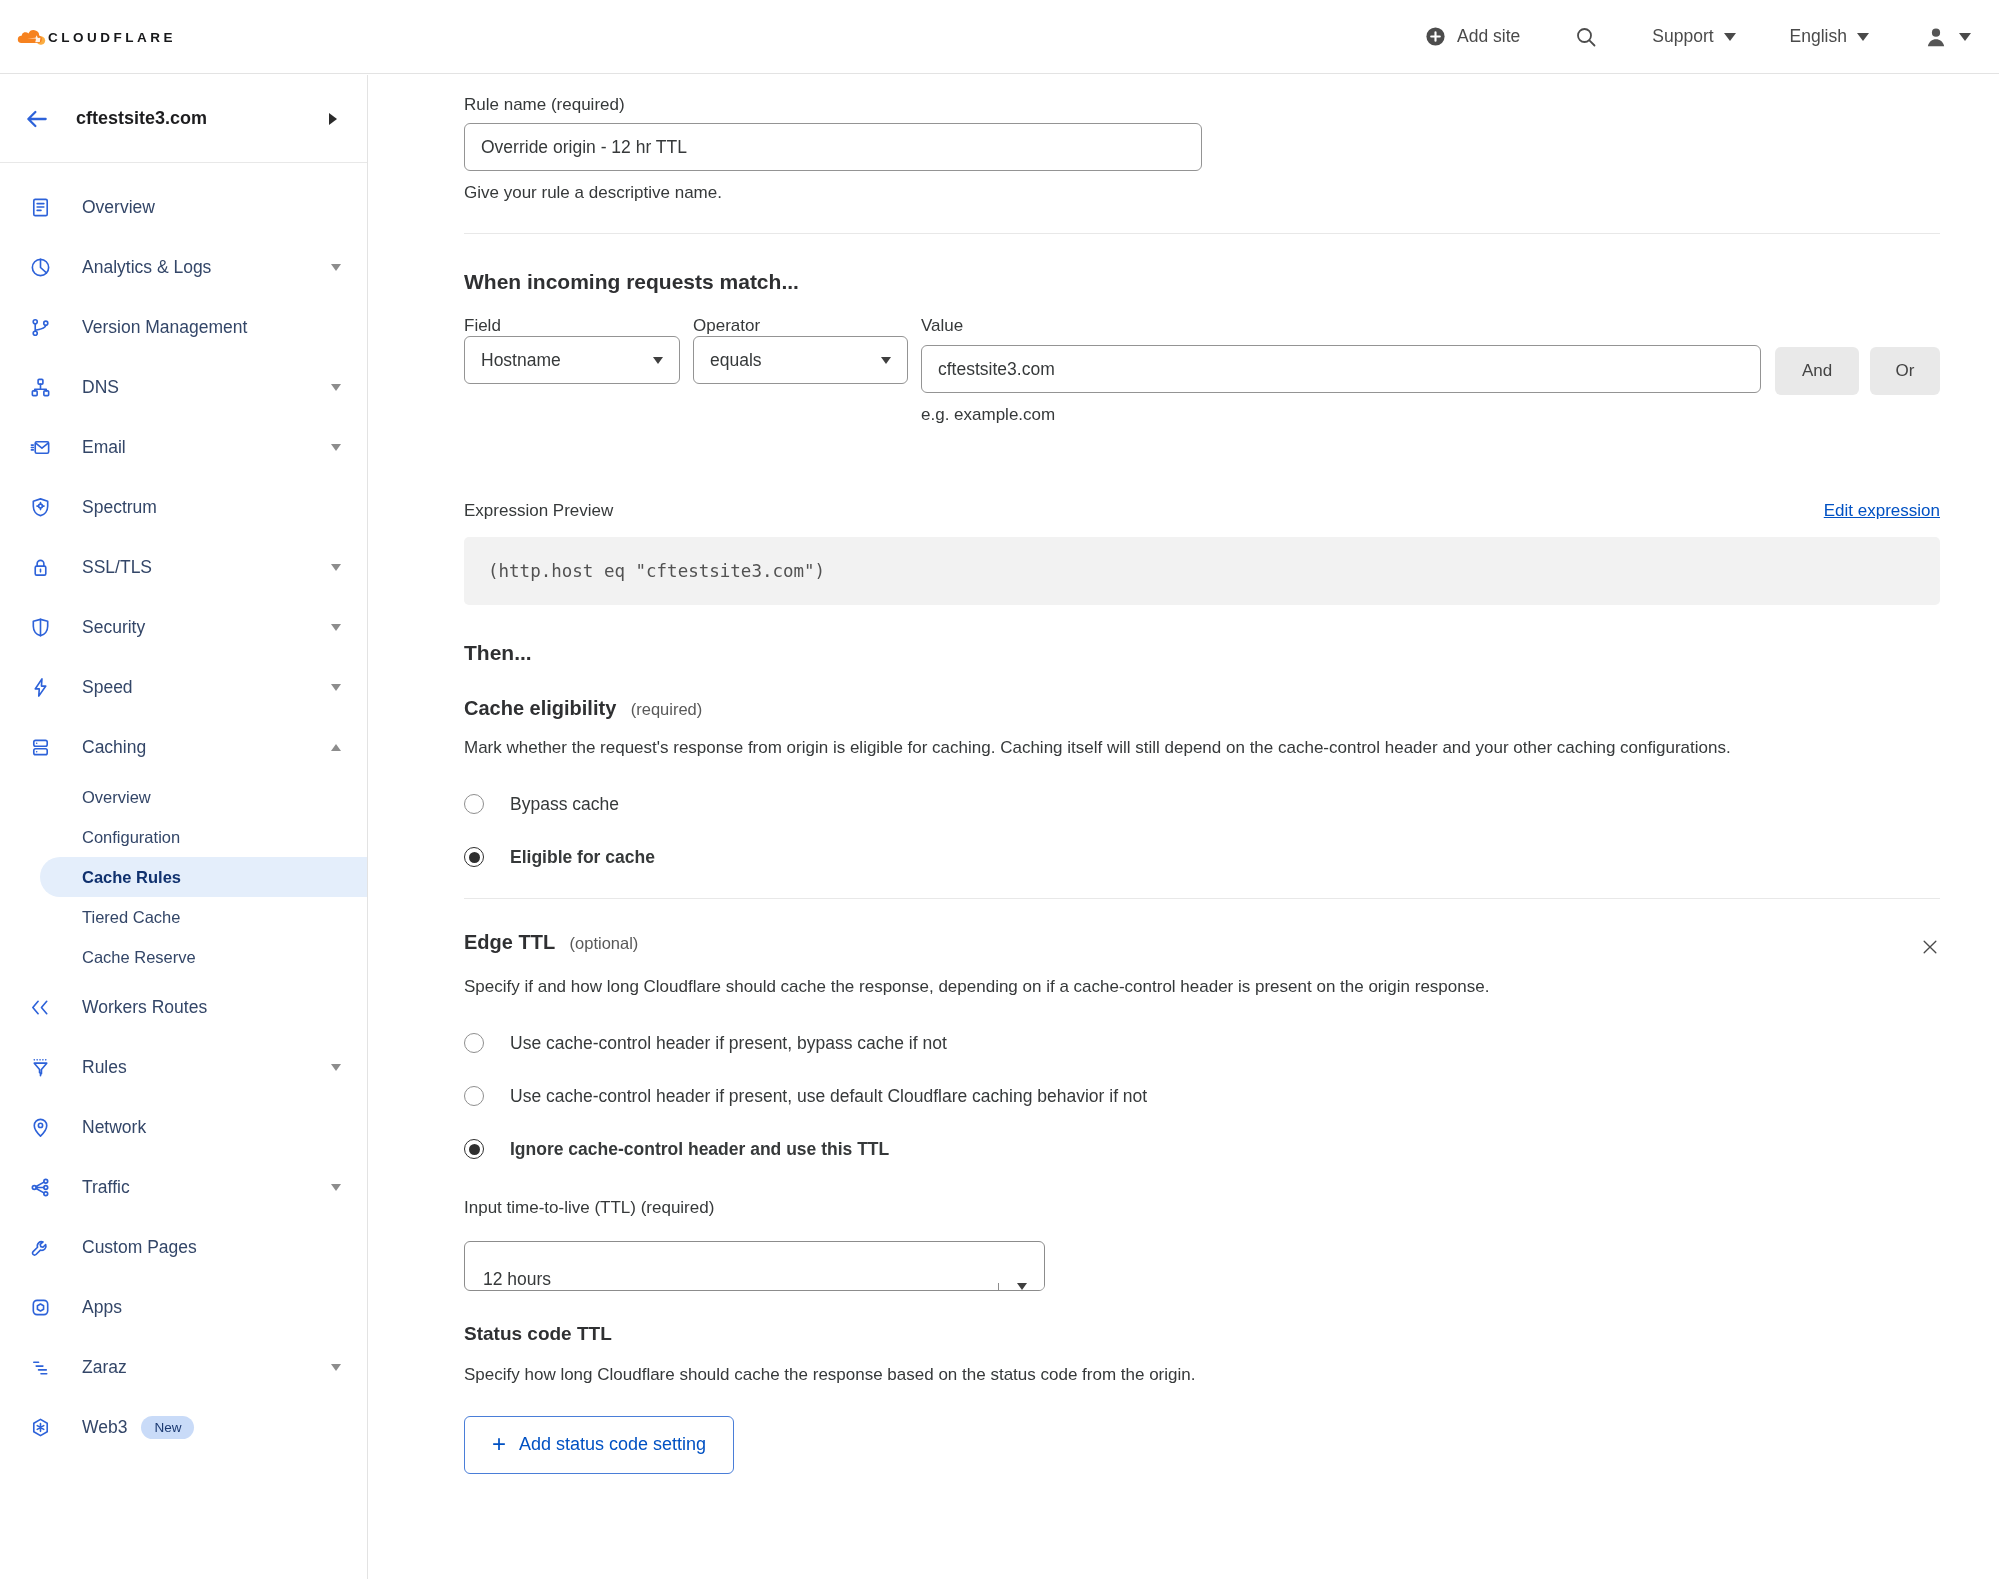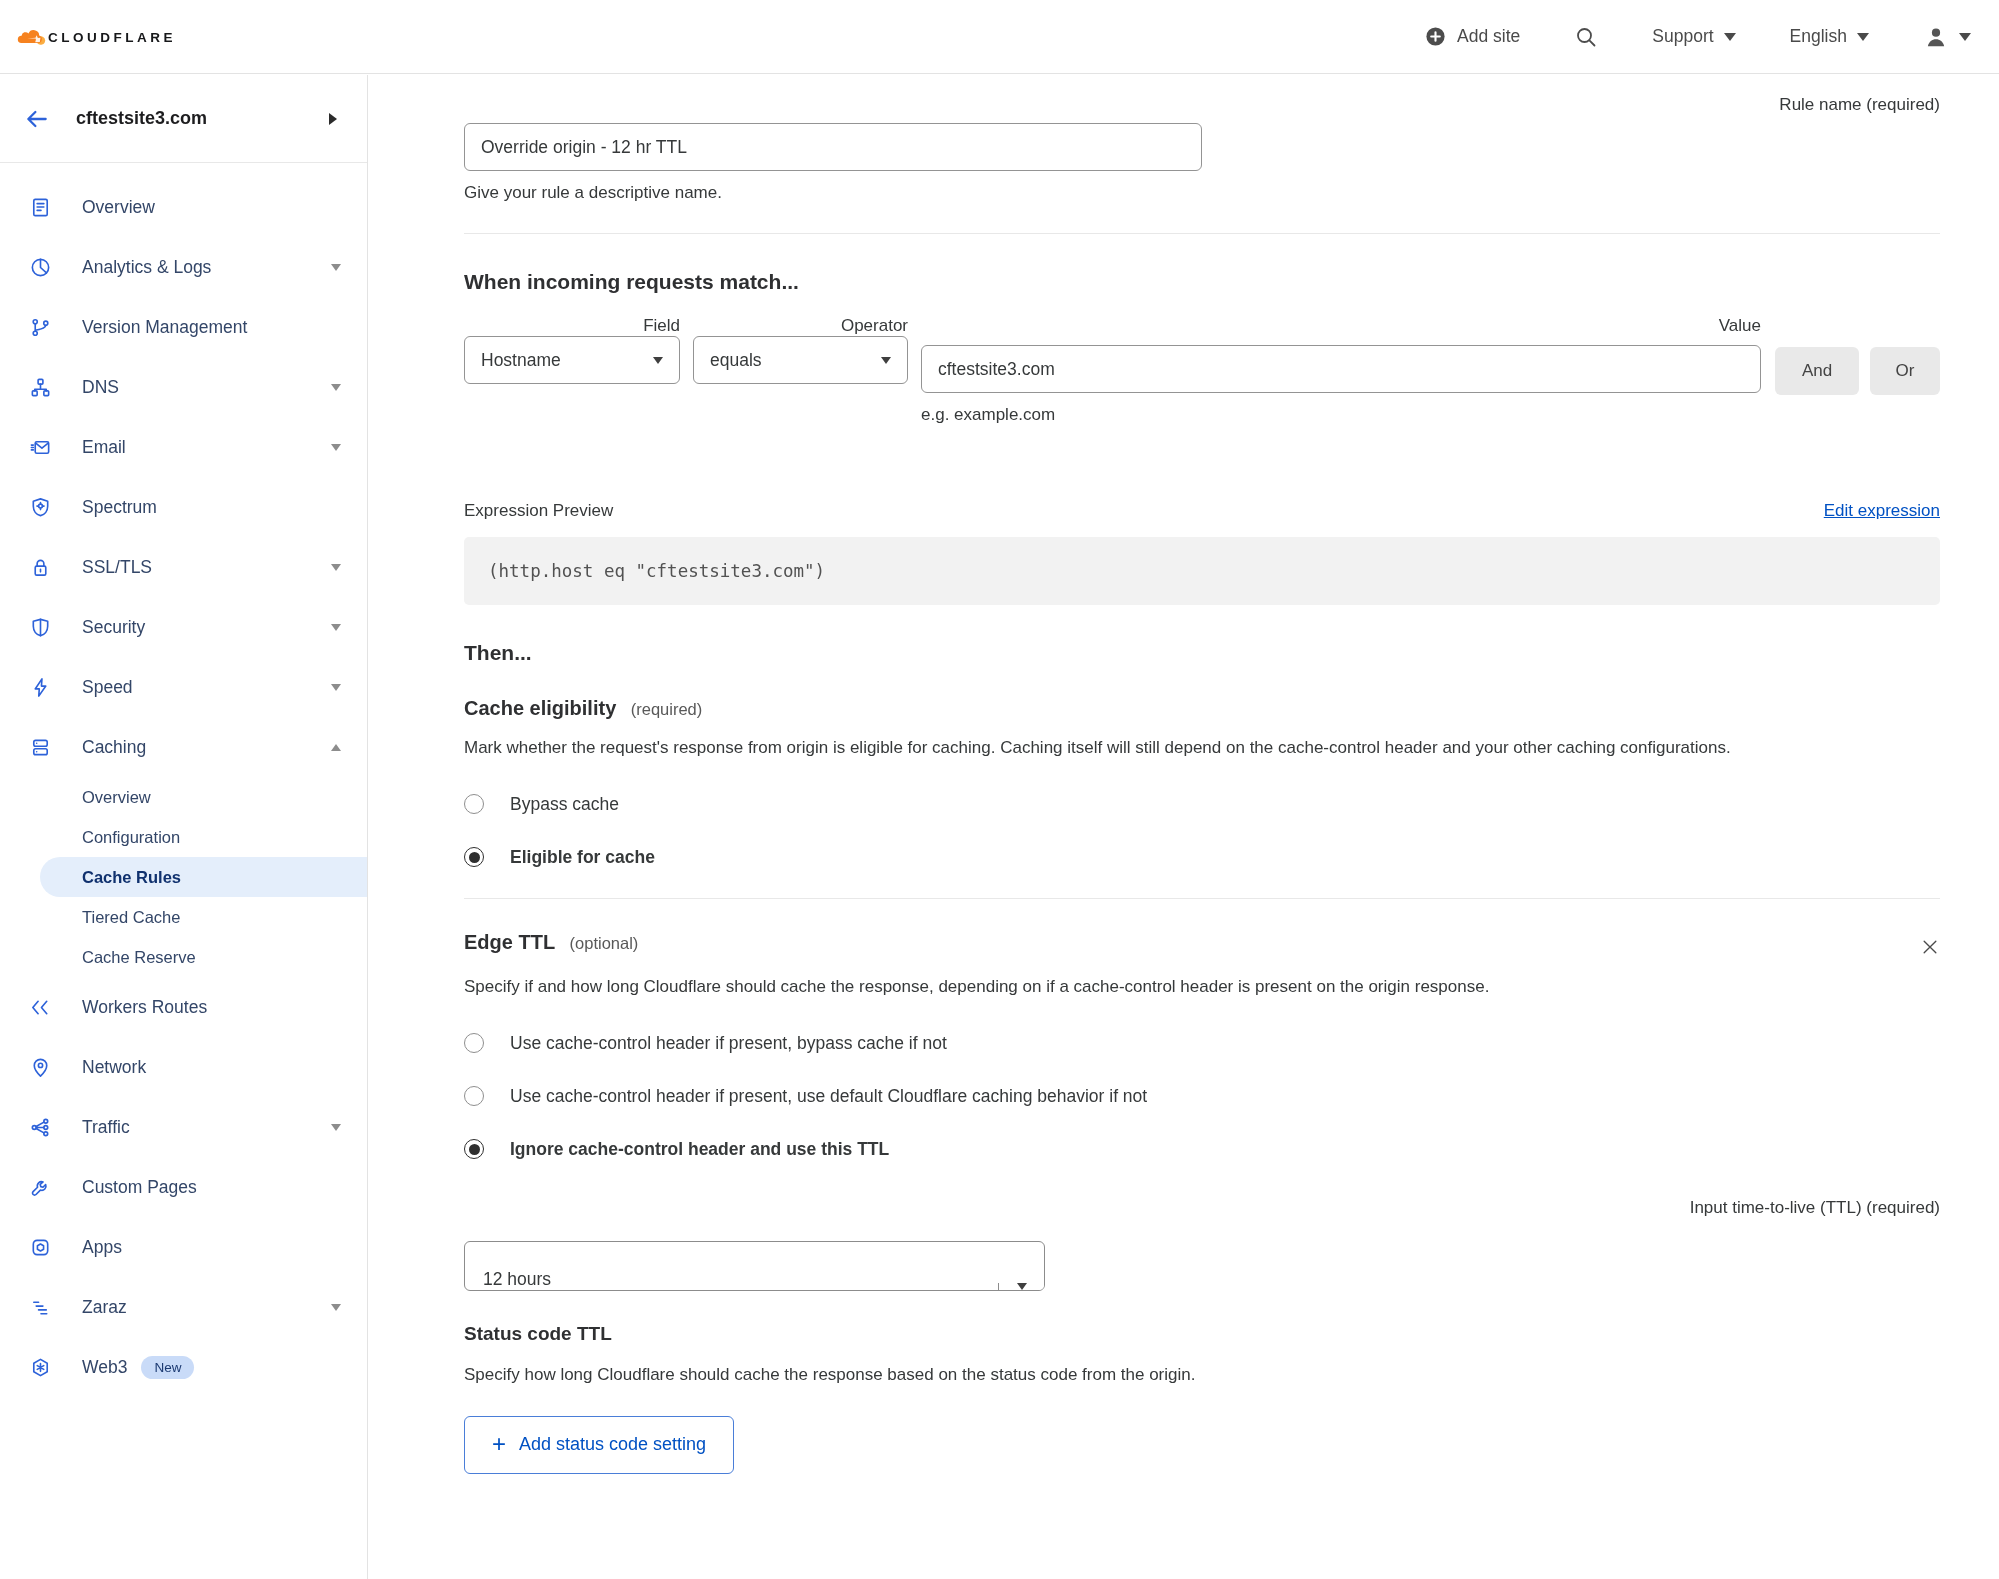--- a/index.html
+++ b/index.html
@@ -39,21 +39,21 @@
   .sub-item { height:40px; display:flex; align-items:center; padding-left:82px;
     font-size:16.5px; color:#334668; cursor:pointer; }
   .sub-item.active { margin-left:40px; padding-left:42px; background:#e4eefb;
     border-radius:22px 0 0 22px; font-weight:700; color:#10316e; }
   .badge { margin-left:14px; background:#c9dbf8; color:#1c3a72; font-size:13.5px;
     padding:4px 13px; border-radius:12px; }
 
   
   .main { margin-left:368px; padding:28px 59px 0 96px; }
   h1 { font-size:26px; font-weight:700; color:#2f3032; margin-bottom:36px; }
-  .field-label { font-size:17px; color:#36393a;text-align:right; }
+  .field-label { font-size:17px; color:#36393a; }
   .text-input { display:block; margin-top:8px; height:48px; border:1px solid #949494;
     border-radius:6px; padding:0 16px; font-size:17.5px; color:#36393a; width:738px;
     font-family:inherit; background:#fff; }
   .help { margin-top:12px; font-size:17px; color:#36393a; }
   .divider { border:none; border-top:1px solid #e8e8e8; margin-top:30px; }
   h2 { font-size:21px; font-weight:700; color:#2f3032; margin-top:36px; }
   .match-row { display:flex; margin-top:22px; gap:13px; align-items:flex-start; }
   .col { display:flex; flex-direction:column; }
   .col .field-label { }
   .select { height:48px; border:1px solid #949494; border-radius:6px; background:#fff;
@@ -275,20 +275,30 @@
       <span class="nav-icon">
           <svg viewBox="0 0 24 24">
             <path d="M9.5 5.5 4 12l5.5 6.5M18.5 5.5 13 12l5.5 6.5"></path>
           </svg>
         </span>
       <span class="nav-label">Workers Routes</span>
     </li>
     <li class="nav-item">
       <span class="nav-icon">
           <svg viewBox="0 0 24 24">
+            <path d="M5.5 7.5h13L13 14v4.5l-2-1.2V14z"></path>
+            <path d="M5.5 4h.01M8.5 4h.01M11.5 4h.01M14.5 4h.01M17.5 4h.01M12 18.5v2"></path>
+          </svg>
+        </span>
+      <span class="nav-label">Rules</span>
+      <span class="chev"></span>
+    </li>
+    <li class="nav-item">
+      <span class="nav-icon">
+          <svg viewBox="0 0 24 24">
             <path d="M12 21s-6.5-6.1-6.5-11a6.5 6.5 0 0 1 13 0c0 4.9-6.5 11-6.5 11z"></path>
             <circle cx="12" cy="9.8" r="2.2"></circle>
           </svg>
         </span>
       <span class="nav-label">Network</span>
     </li>
     <li class="nav-item">
       <span class="nav-icon">
           <svg viewBox="0 0 24 24">
             <circle cx="5.5" cy="12" r="2"></circle>

